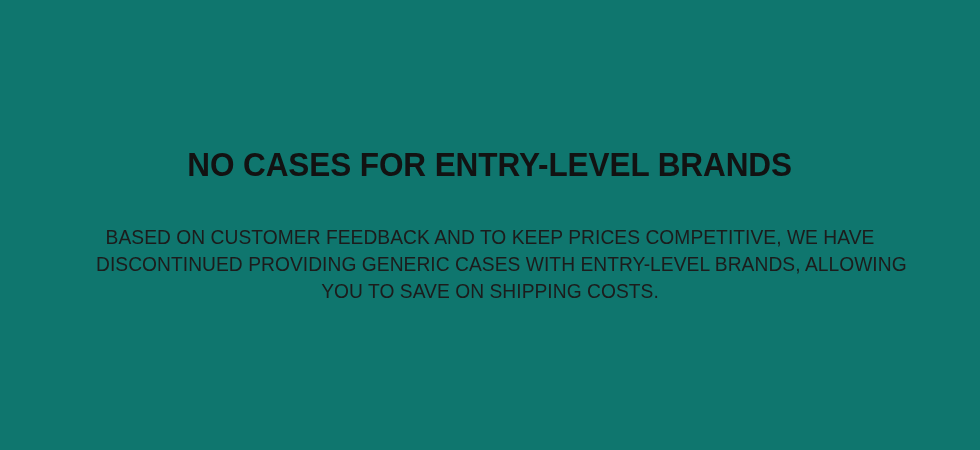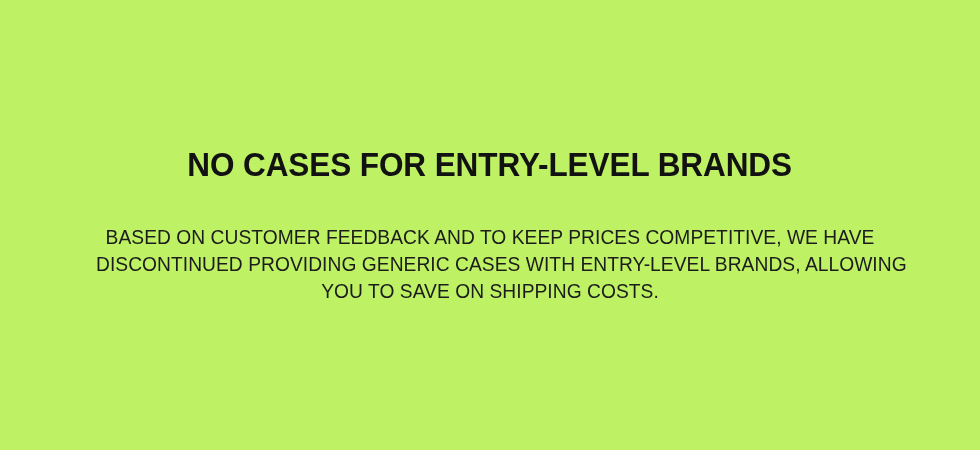--- a/index.html
+++ b/index.html
@@ -13,21 +13,21 @@
 
   body {
     font-family: "Liberation Sans", "DejaVu Sans", sans-serif;
     -webkit-font-smoothing: antialiased;
     overflow: hidden;
   }
 
   .promo-banner {
     width: 980px;
     height: 450px;
-    background: #bef264;
+    background: #0f766e;
     display: flex;
     flex-direction: column;
     align-items: center;
     justify-content: flex-start;
     position: relative;
   }
 
   .banner-content {
     width: 100%;
     position: absolute;

